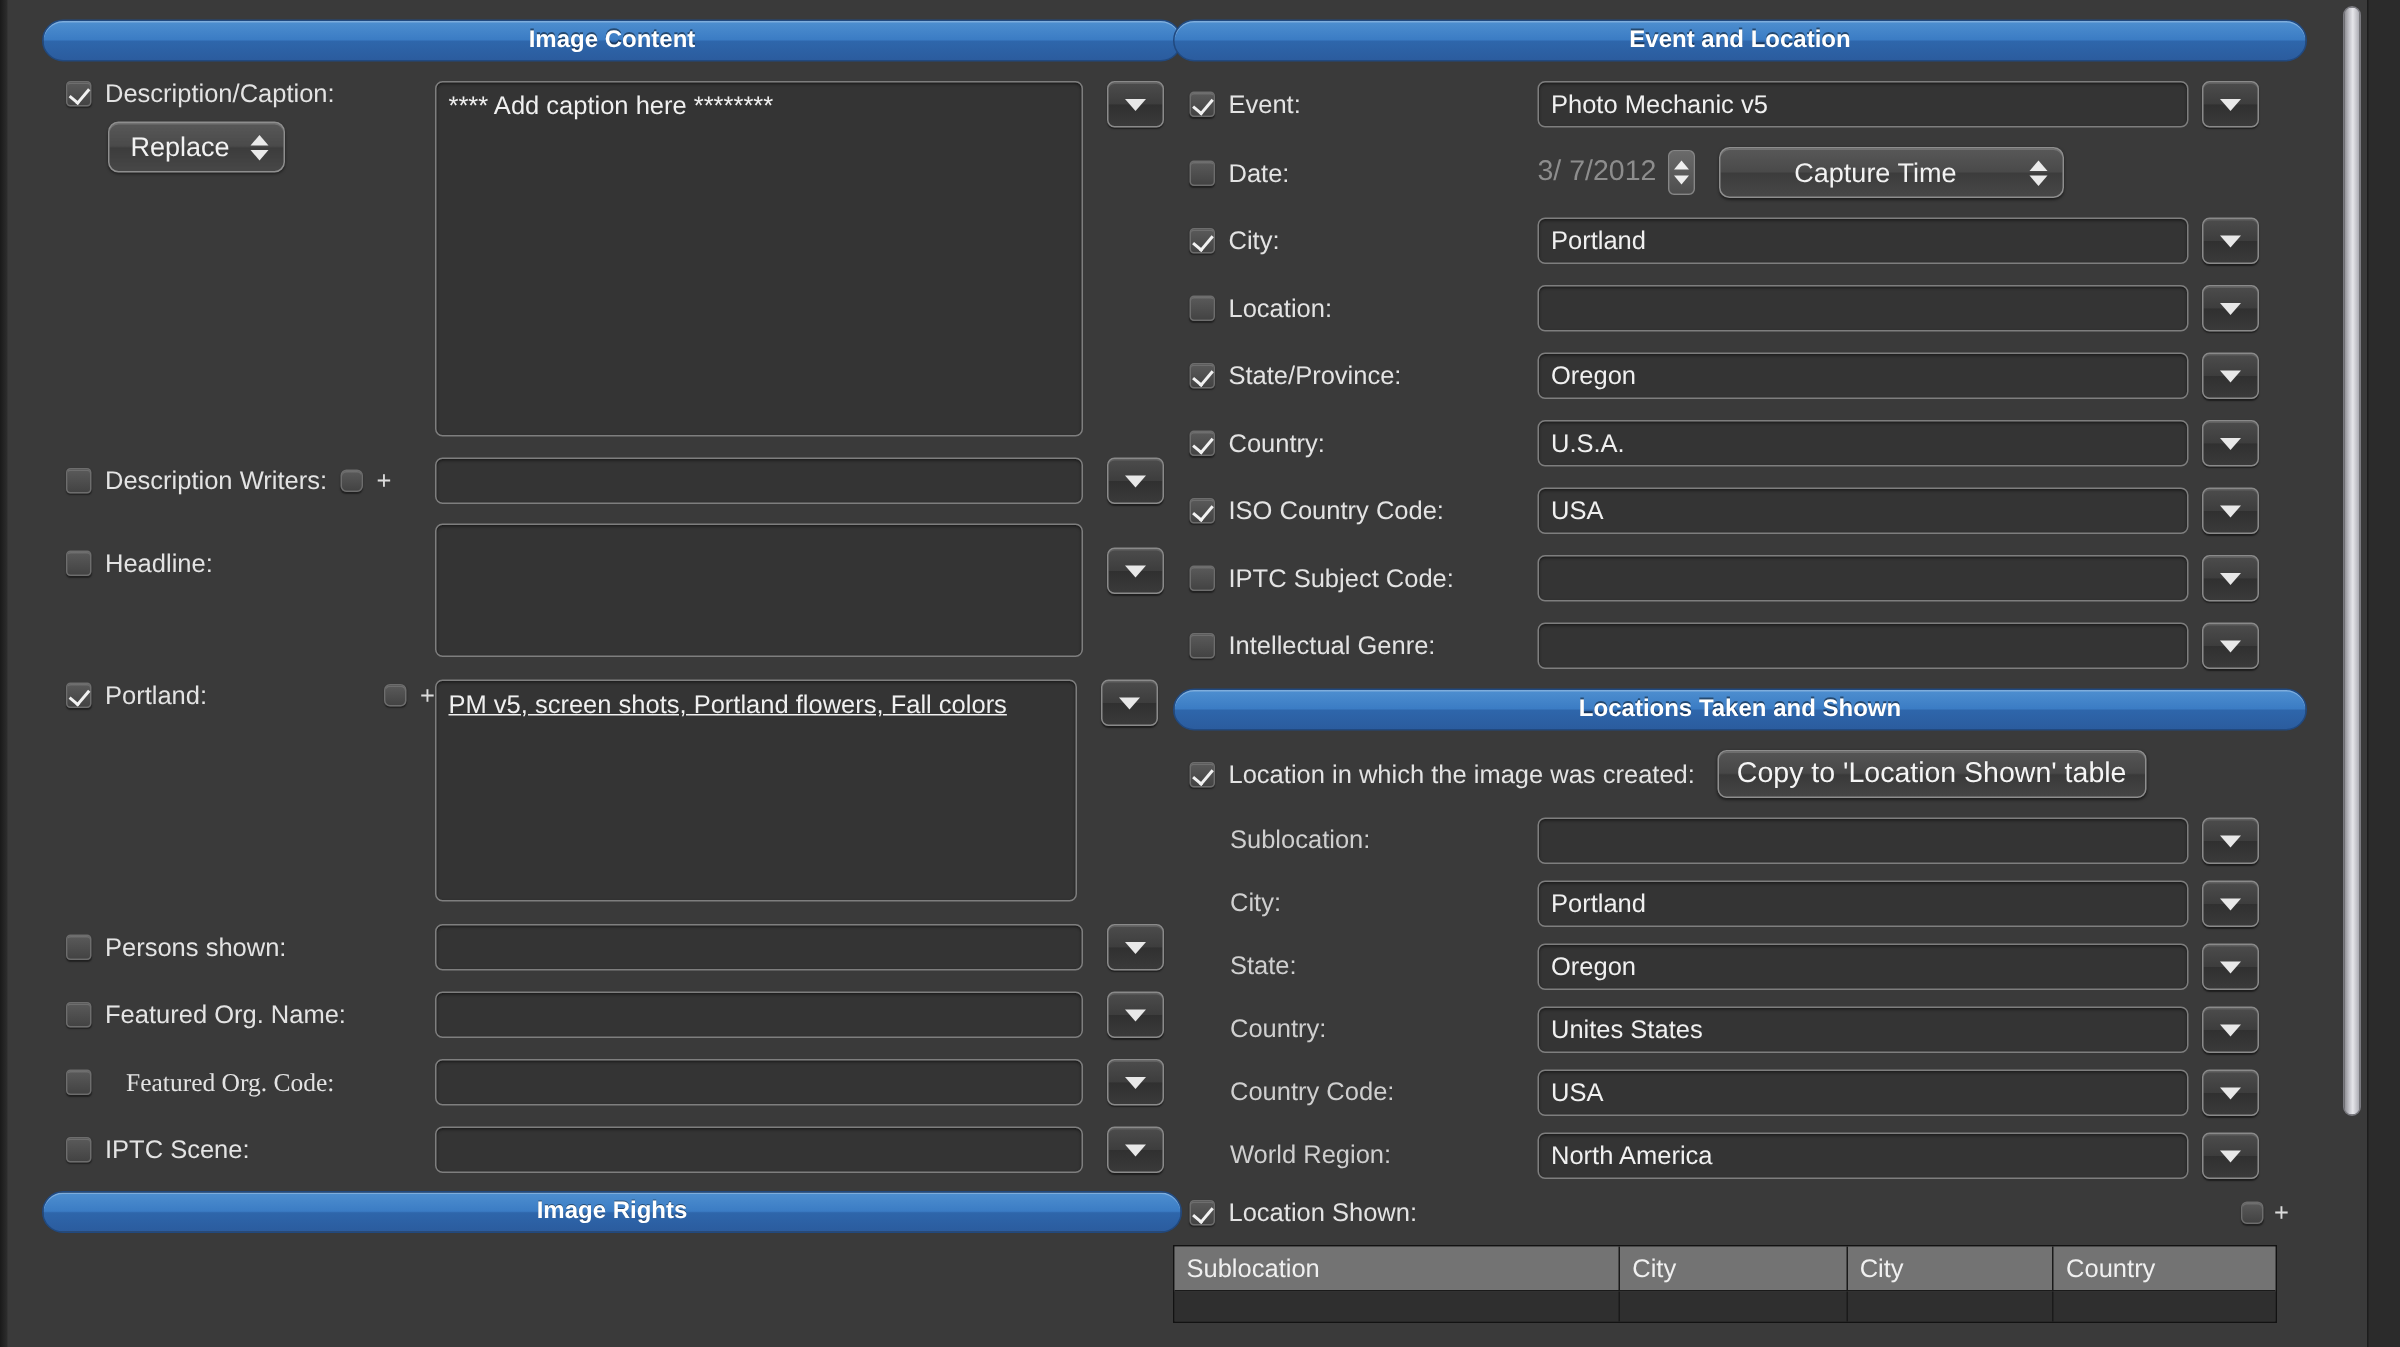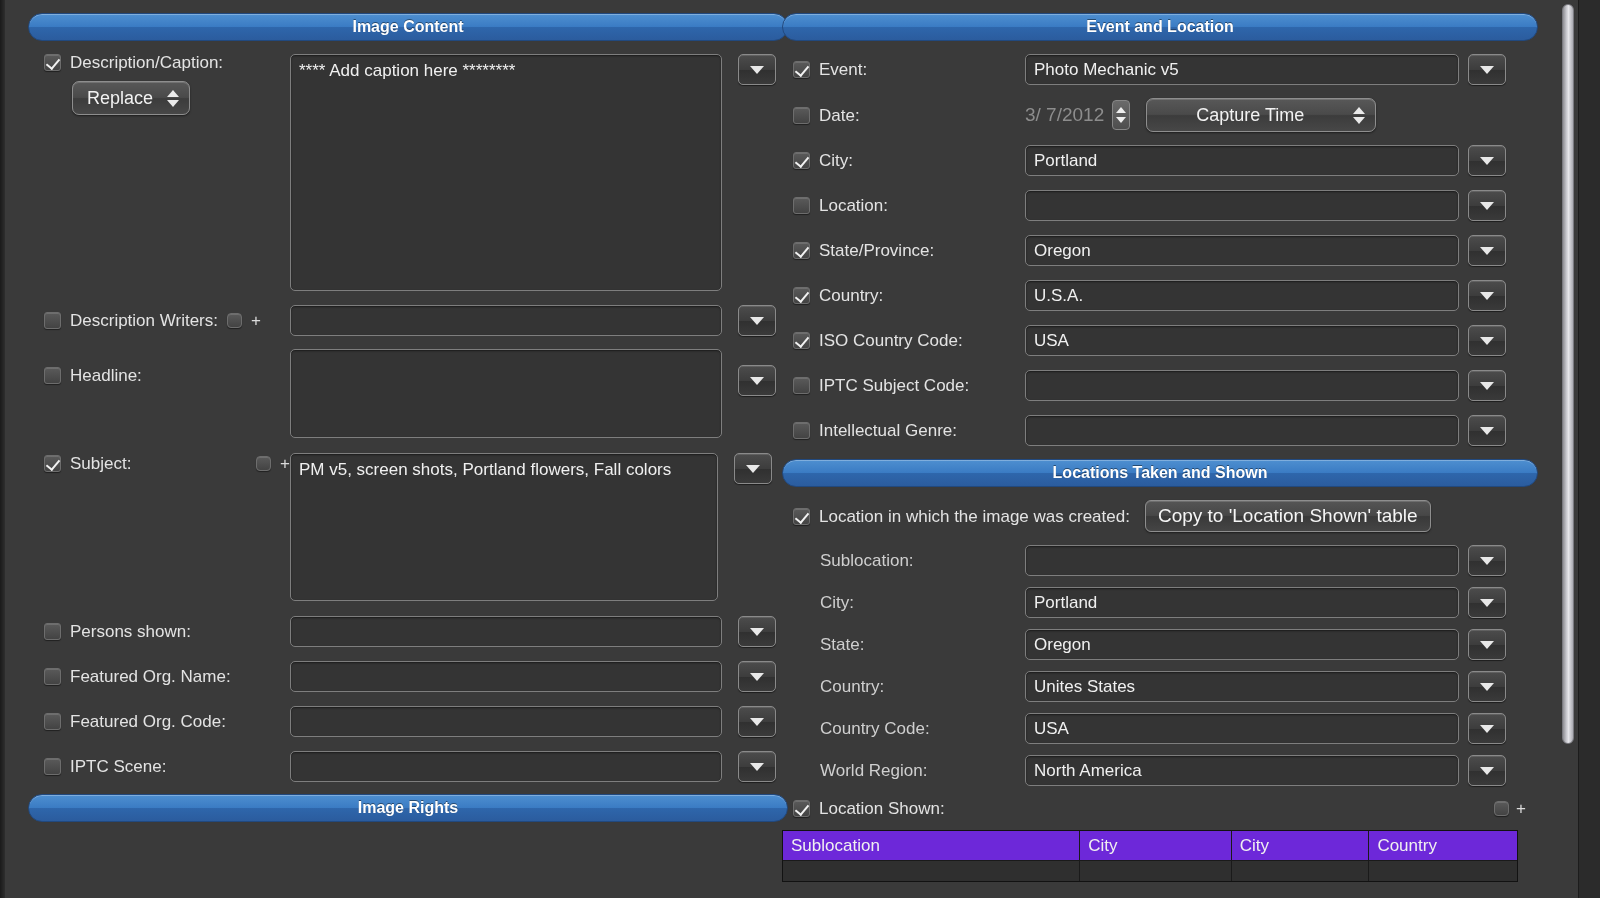--- a/index.html
+++ b/index.html
@@ -181,21 +181,21 @@
     box-shadow: inset 0 1px 0 rgba(255,255,255,.15), 0 1px 2px rgba(0,0,0,.5);
     white-space: nowrap;
   }
 
   
   .tbl {
     border: 1px solid #121212;
     background: #2f2f2f;
     width: 100%;
   }
-  .tbl-head { display: flex; background: #6d28d9; height: 30px; border-bottom: 1px solid #1a1a1a; }
+  .tbl-head { display: flex; background: #737373; height: 30px; border-bottom: 1px solid #1a1a1a; }
   .tbl-head .th {
     color: #f0f0f0; font-size: 17px;
     padding: 4px 8px; line-height: 22px;
     border-right: 1px solid #1a1a1a;
     white-space: nowrap; overflow: hidden;
   }
   .tbl-body { height: 20px; background: #2f2f2f; display: flex; }
   .tbl-body .td { border-right: 1px solid #1a1a1a; }
 </style>
 </head>
@@ -254,25 +254,25 @@
       <div class="field area" style="width:432px; height:89px;"></div>
       <div style="width:16px;"></div>
       <div class="ddbtn" style="margin-top:16px;">
         <span class="tri"></span>
       </div>
     </div>
 
     <div class="row" style="margin-top:15px;">
       <div style="width:262px; padding-left:16px; display:flex; align-items:center; gap:9px; margin-top:2px;">
         <span class="cb checked"></span>
-        <span class="row-label" style="flex:1;">Subject:</span>
+        <span class="row-label" style="flex:1;">Portland:</span>
         <span class="cb small"></span>
         <span class="plus">+</span>
       </div>
-      <div class="field area" style="width:428px; height:148px;">PM v5, screen shots, Portland flowers, Fall colors</div>
+      <div class="field area" style="width:428px; height:148px;text-decoration:underline;">PM v5, screen shots, Portland flowers, Fall colors</div>
       <div style="width:16px;"></div>
       <div class="ddbtn">
         <span class="tri"></span>
       </div>
     </div>
 
     <div class="row" style="margin-top:15px; align-items:center;">
       <div style="width:262px; padding-left:16px; display:flex; align-items:center; gap:9px;">
         <span class="cb"></span>
         <span class="row-label">Persons shown:</span>
@@ -290,21 +290,21 @@
         <span class="row-label">Featured Org. Name:</span>
       </div>
       <div class="field" style="width:432px;"></div>
       <div style="width:16px;"></div>
       <div class="ddbtn">
         <span class="tri"></span>
       </div>
     </div>
 
     <div class="row" style="margin-top:14px; align-items:center;">
-      <div style="width:262px; padding-left:16px; display:flex; align-items:center; gap:9px;">
+      <div style="width:262px; padding-left:16px; display:flex; align-items:center; gap:23px;font-family:Liberation Serif, serif;">
         <span class="cb"></span>
         <span class="row-label">Featured Org. Code:</span>
       </div>
       <div class="field" style="width:432px;"></div>
       <div style="width:16px;"></div>
       <div class="ddbtn">
         <span class="tri"></span>
       </div>
     </div>
 

